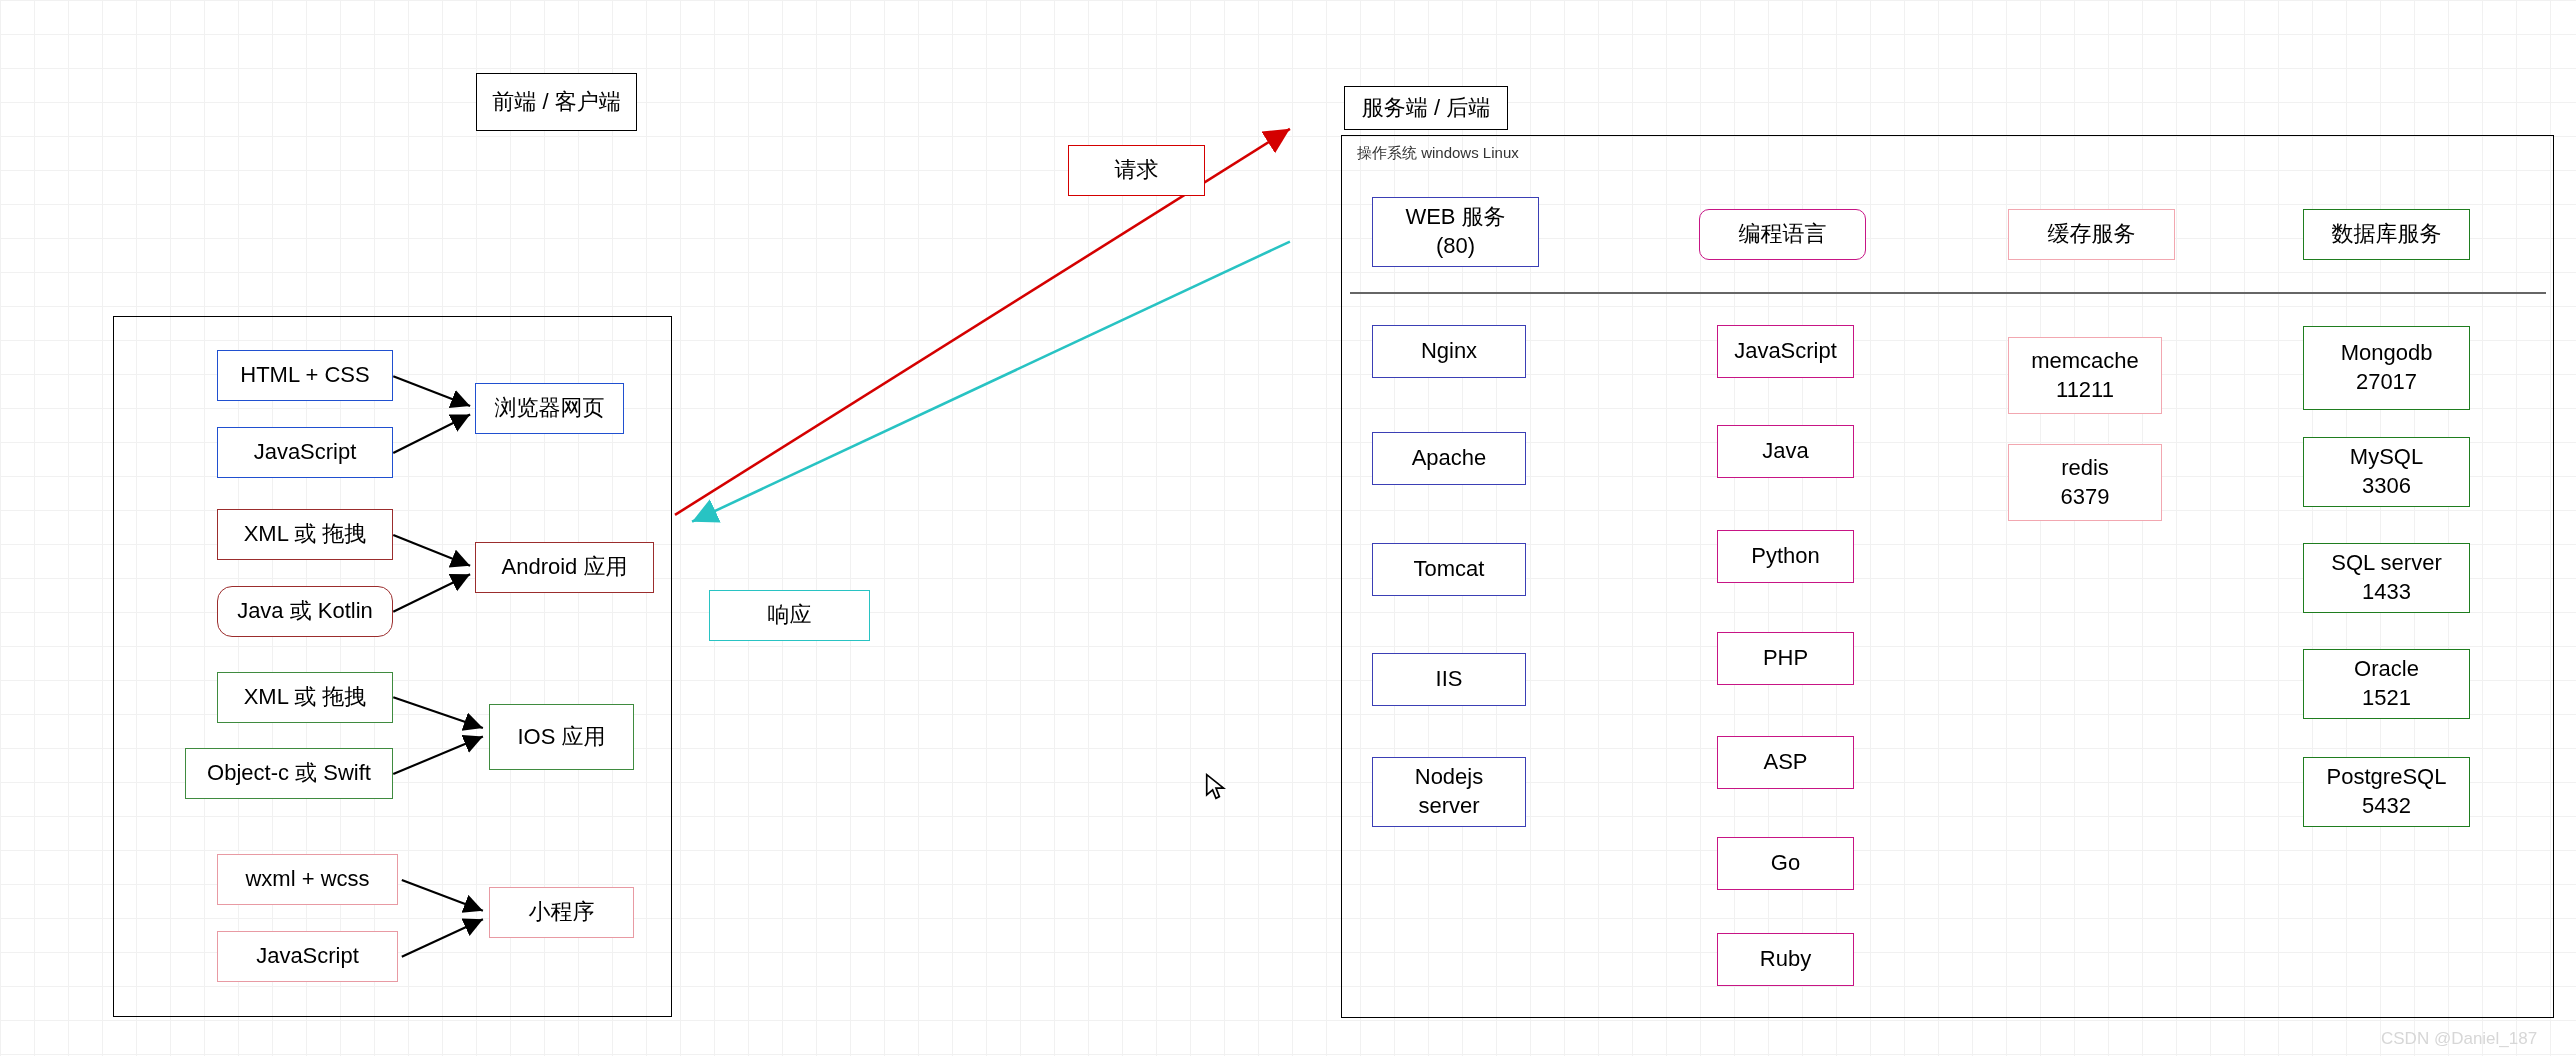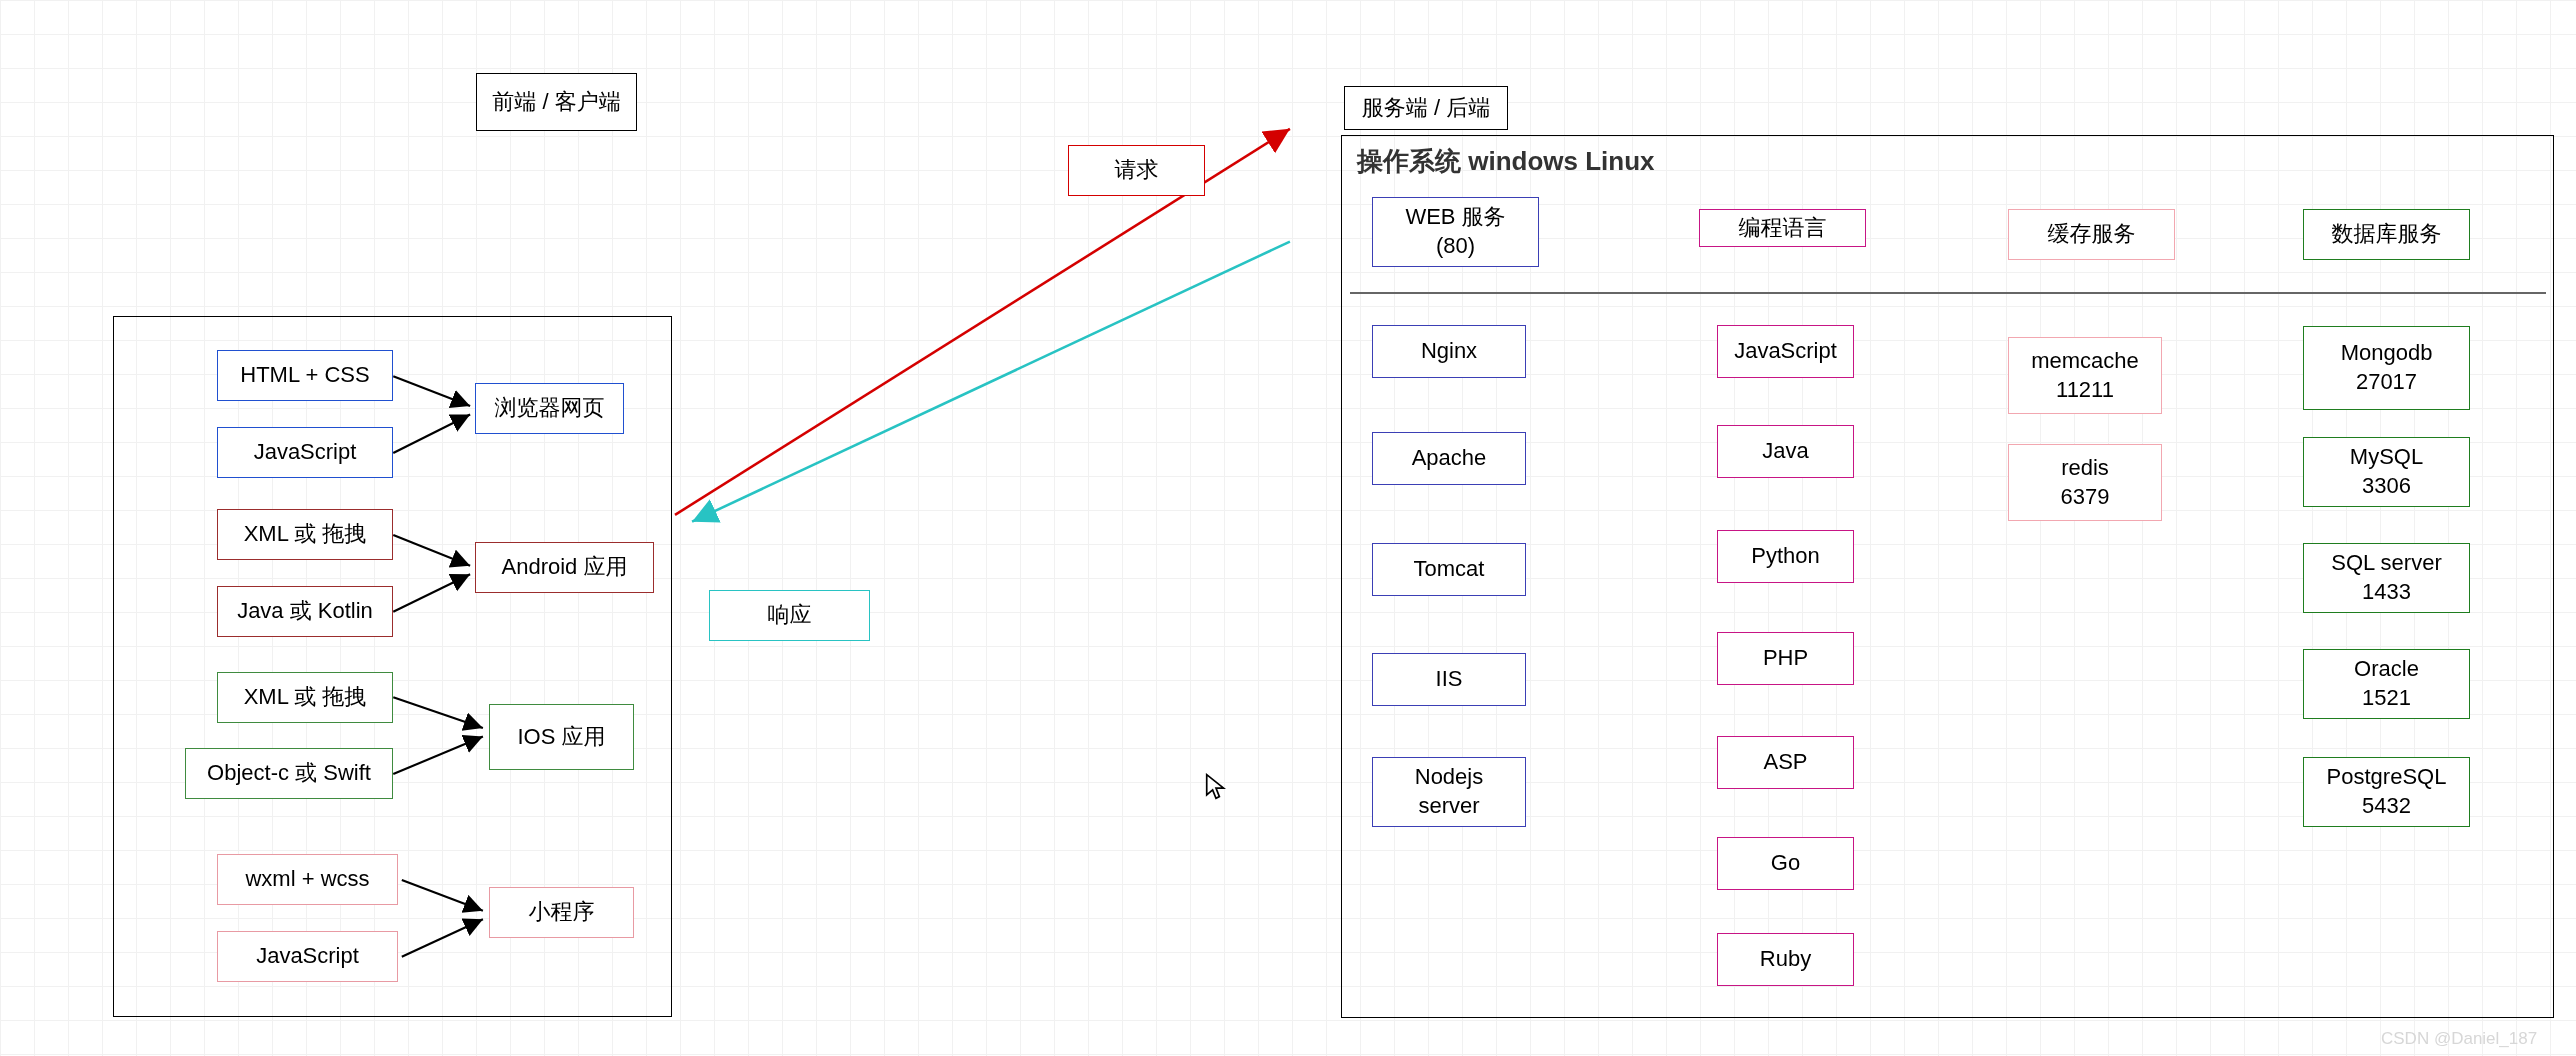--- a/index.html
+++ b/index.html
@@ -45,43 +45,42 @@
   .bd-dgreen {border-color:#1f7d1f;}
   .bd-red    {border-color:#d40000;}
   .bd-teal   {border-color:#28c3c3;}
   .hr-line{
     position:absolute;
     height:1.7px;
     background:#666;
   }
   .sub{
     position:absolute;
-    font-size:26px;
+    font-size:15px;
     color:#333;
-    font-weight:bold;
   }
   .watermark{
     position:absolute;
     font-size:17px;
     color:#d7d7d7;
   }
 </style>
 </head>
 <body>
 
 <div class="box bd-black" style="left:476px;top:73px;width:161px;height:58px;">前端 / 客户端</div>
 
 <div class="panel" style="left:113px;top:316px;width:559px;height:701px;"></div>
 
 <div class="box bd-blue" style="left:217px;top:350px;width:176px;height:51px;">HTML + CSS</div>
 <div class="box bd-blue" style="left:217px;top:427px;width:176px;height:51px;">JavaScript</div>
 <div class="box bd-blue" style="left:475px;top:383px;width:149px;height:51px;">浏览器网页</div>
 
 <div class="box bd-dred" style="left:217px;top:509px;width:176px;height:51px;">XML 或 拖拽</div>
-<div class="box bd-dred" style="left:217px;top:586px;width:176px;height:51px;">Java 或 Kotlin</div>
+<div class="box bd-dred" style="left:217px;top:586px;width:176px;height:51px;border-radius:15px;">Java 或 Kotlin</div>
 <div class="box bd-dred" style="left:475px;top:542px;width:179px;height:51px;">Android 应用</div>
 
 <div class="box bd-green" style="left:217px;top:672px;width:176px;height:51px;">XML 或 拖拽</div>
 <div class="box bd-green" style="left:185px;top:748px;width:208px;height:51px;">Object-c 或 Swift</div>
 <div class="box bd-green" style="left:489px;top:704px;width:145px;height:66px;">IOS 应用</div>
 
 <div class="box bd-pink" style="left:217px;top:854px;width:181px;height:51px;">wxml + wcss</div>
 <div class="box bd-pink" style="left:217px;top:931px;width:181px;height:51px;">JavaScript</div>
 <div class="box bd-pink" style="left:489px;top:887px;width:145px;height:51px;">小程序</div>
 
@@ -121,21 +120,21 @@
   <line x1="10" y1="720" x2="105" y2="676" stroke="#000" stroke-width="2.5" marker-end="url(#arr-blk)"></line>
 </svg>
 
 <div class="box bd-black" style="left:1344px;top:51px;width:164px;height:44px;margin-top:35px;">服务端 / 后端</div>
 
 <div class="panel" style="left:1341px;top:135px;width:1213px;height:883px;"></div>
 <div class="sub" style="left:1357px;top:144px;">操作系统  windows   Linux</div>
 
 <div class="box bd-indigo" style="left:1372px;top:197px;width:167px;height:70px;">WEB 服务
 (80)</div>
-<div class="box bd-magenta" style="left:1699px;top:209px;width:167px;height:38px;">编程语言</div>
+<div class="box bd-magenta" style="left:1699px;top:209px;width:167px;height:51px;border-radius:10px;">编程语言</div>
 <div class="box bd-lpink" style="left:2008px;top:209px;width:167px;height:51px;">缓存服务</div>
 <div class="box bd-dgreen" style="left:2303px;top:209px;width:167px;height:51px;">数据库服务</div>
 
 <div class="hr-line" style="left:1350px;top:292px;width:1196px;"></div>
 
 <div class="box bd-indigo" style="left:1372px;top:325px;width:154px;height:53px;">Nginx</div>
 <div class="box bd-indigo" style="left:1372px;top:432px;width:154px;height:53px;">Apache</div>
 <div class="box bd-indigo" style="left:1372px;top:543px;width:154px;height:53px;">Tomcat</div>
 <div class="box bd-indigo" style="left:1372px;top:653px;width:154px;height:53px;">IIS</div>
 <div class="box bd-indigo" style="left:1372px;top:757px;width:154px;height:70px;">Nodejs

